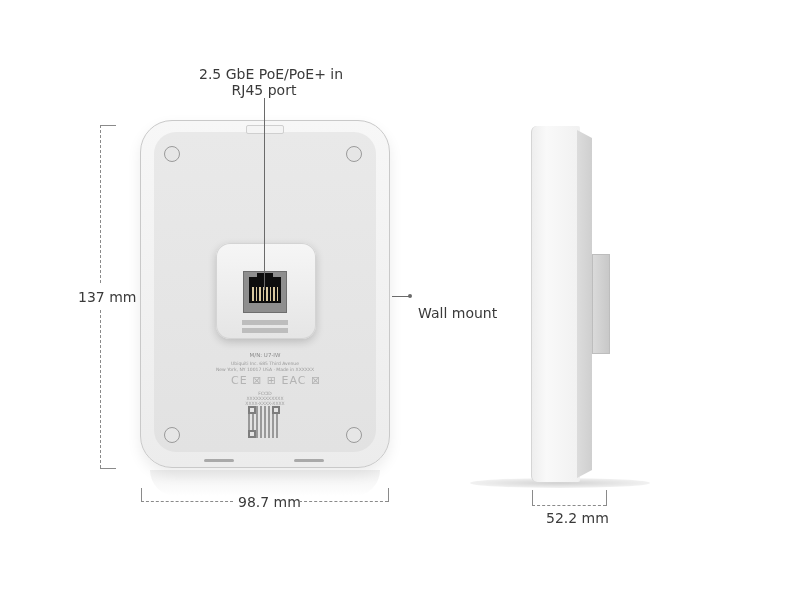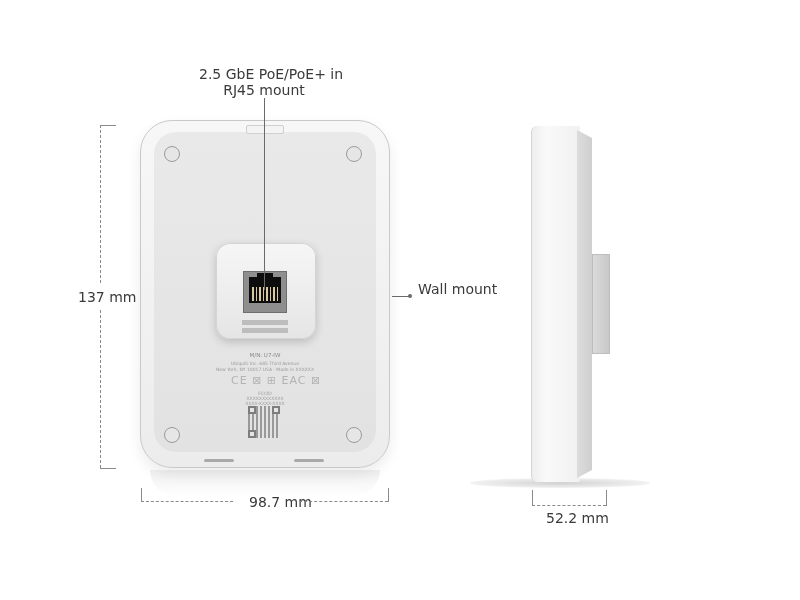--- a/index.html
+++ b/index.html
@@ -93,36 +93,36 @@
 <div class="abs cert">CE ⊠ ⊞ EAC ⊠</div>
 <div class="abs fineprint" style="top:391px;">FCCID</div>
 <div class="abs fineprint" style="top:396px;">XXXXXXXXXXXX</div>
 <div class="abs fineprint" style="top:401px;">XXXX-XXXX-XXXX</div>
 <div class="abs qr"></div>
 <div class="abs qr-corner" style="left:248px;top:406px;"></div>
 <div class="abs qr-corner" style="left:272px;top:406px;"></div>
 <div class="abs qr-corner" style="left:248px;top:430px;"></div>
 
 <div class="abs label" style="left:199px;top:66px;width:130px;text-align:center;">2.5 GbE PoE/PoE+ in</div>
-<div class="abs label" style="left:199px;top:82px;width:130px;text-align:center;">RJ45 mount</div>
+<div class="abs label" style="left:199px;top:82px;width:130px;text-align:center;">RJ45 port</div>
 <div class="abs callout-line"></div>
 
 <div class="abs wall-line"></div>
 <div class="abs wall-dot"></div>
-<div class="abs label" style="left:418px;top:281px;">Wall mount</div>
+<div class="abs label" style="left:418px;top:305px;">Wall mount</div>
 
 <div class="abs tick-h" style="left:100px;top:125px;width:16px;"></div>
 <div class="abs dash-v" style="left:100px;top:125px;height:158px;"></div>
 <div class="abs label" style="left:78px;top:289px;">137 mm</div>
 <div class="abs dash-v" style="left:100px;top:310px;height:158px;"></div>
 <div class="abs tick-h" style="left:100px;top:468px;width:16px;"></div>
 
 <div class="abs tick-v" style="left:141px;top:488px;height:14px;"></div>
 <div class="abs dash-h" style="left:141px;top:501px;width:92px;"></div>
-<div class="abs label" style="left:249px;top:494px;">98.7 mm</div>
+<div class="abs label" style="left:238px;top:494px;">98.7 mm</div>
 <div class="abs dash-h" style="left:299px;top:501px;width:89px;"></div>
 <div class="abs tick-v" style="left:388px;top:488px;height:14px;"></div>
 
 <div class="abs side-shadow"></div>
 <div class="abs side-body"></div>
 <div class="abs side-edge"></div>
 <div class="abs side-mount"></div>
 
 <div class="abs tick-v" style="left:532px;top:490px;height:16px;"></div>
 <div class="abs dash-h" style="left:532px;top:505px;width:74px;"></div>

